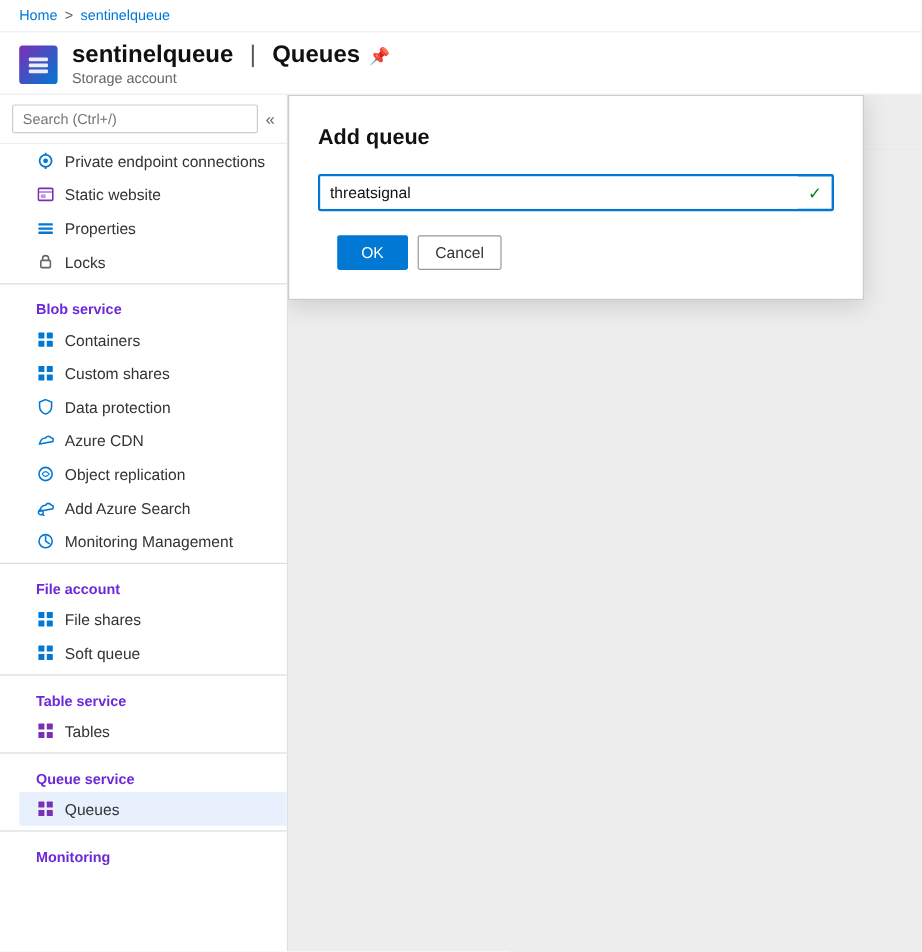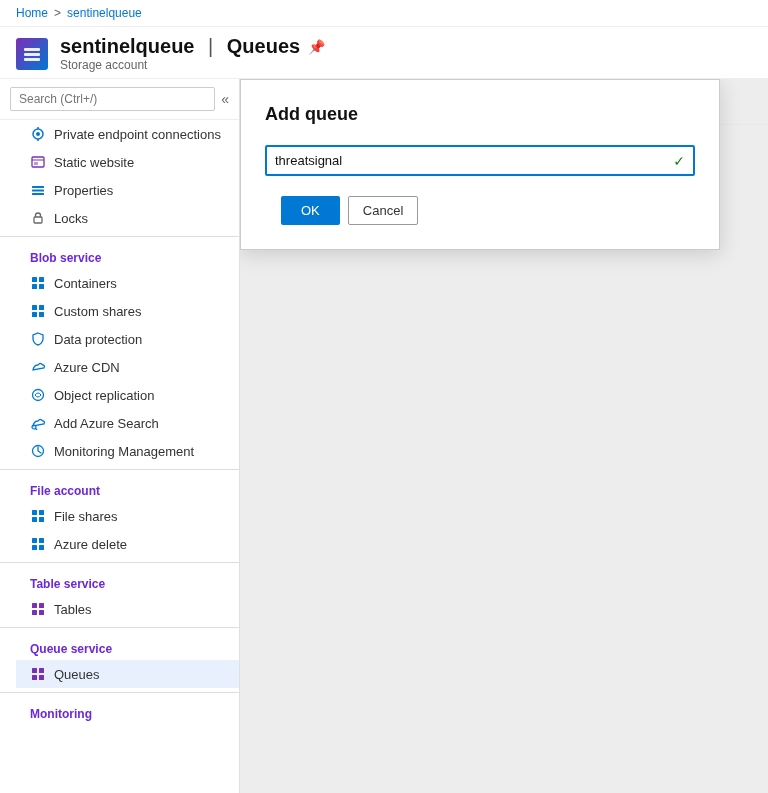--- a/index.html
+++ b/index.html
@@ -232,21 +232,21 @@
     </div>
     <div class="sidebar-item">
       <span class="item-icon">
         <svg width="14" height="14" viewBox="0 0 14 14">
             <rect x="1" y="1" width="5" height="5" rx="0.5" fill="#0078d4"></rect>
             <rect x="8" y="1" width="5" height="5" rx="0.5" fill="#0078d4"></rect>
             <rect x="1" y="8" width="5" height="5" rx="0.5" fill="#0078d4"></rect>
             <rect x="8" y="8" width="5" height="5" rx="0.5" fill="#0078d4"></rect>
           </svg>
       </span>
-      <span>Azure delete</span>
+      <span>Soft queue</span>
     </div>
 
     <hr class="sidebar-divider">
     <div class="sidebar-section-label">Table service</div>
 
     <div class="sidebar-item">
       <span class="item-icon">
         <svg width="14" height="14" viewBox="0 0 14 14">
             <rect x="1" y="1" width="5" height="5" rx="0.5" fill="#7b2fb5"></rect>
             <rect x="8" y="1" width="5" height="5" rx="0.5" fill="#7b2fb5"></rect>

